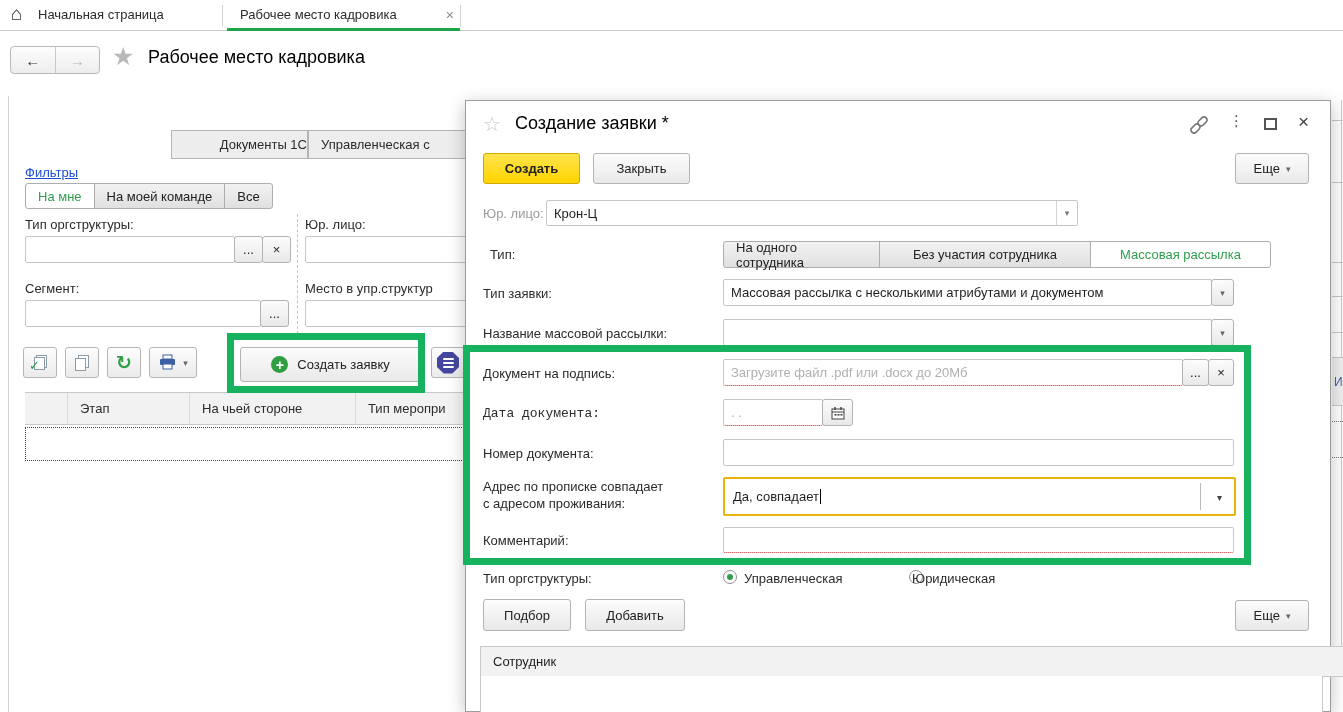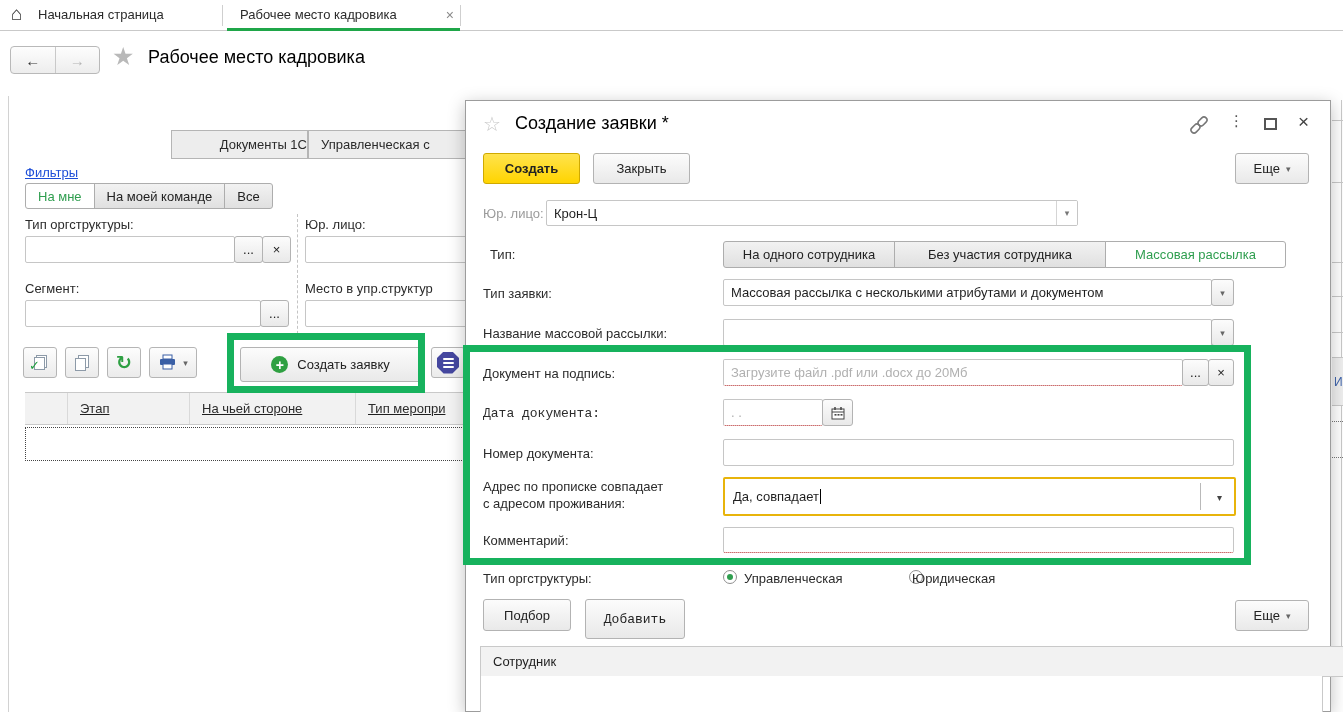--- a/index.html
+++ b/index.html
@@ -170,21 +170,21 @@
     <span>Создать заявку</span>
   </div>
   <div class="tbtn" style="left:431px; width:34px;">
     <span class="octagon">
         <i></i>
         <i></i>
         <i></i>
       </span>
   </div>
 
-  <div class="abs" style="left:25px; top:392px; width:443px; height:33px; background:#f2f2f2; border-top:1px solid #c9c9c9; border-bottom:1px solid #c9c9c9; display:flex;text-decoration:underline;">
+  <div class="abs" style="left:25px; top:392px; width:443px; height:33px; background:#f2f2f2; border-top:1px solid #c9c9c9; border-bottom:1px solid #c9c9c9; display:flex;">
     <div class="thead-cell" style="width:43px;">
         <span></span>
       </div>
     <div class="thead-cell" style="width:122px;">
         <span>Этап</span>
       </div>
     <div class="thead-cell" style="width:166px;">
         <span>На чьей стороне</span>
       </div>
     <div class="thead-cell" style="width:112px; border-right:none;">
@@ -239,21 +239,21 @@
     <div class="fld abs" style="left:80px; top:99px; width:532px; height:26px; padding-right:24px;">
       <span>Крон-Ц</span>
       <span class="arrowseg">
           <span>▾</span>
         </span>
     </div>
 
     
     <span class="lbl" style="left:24px; top:146px;">Тип:</span>
     <div class="seg abs" style="left:257px; top:140px; height:27px;">
-      <div class="sgb" style="width:172px;">
+      <div class="sgb" style="width:157px;">
           <span>На одного сотрудника</span>
         </div>
       <div class="sgb" style="width:212px;">
           <span>Без участия сотрудника</span>
         </div>
       <div class="sgb active" style="width:181px;">
           <span>Массовая рассылка</span>
         </div>
     </div>
 
@@ -330,21 +330,21 @@
     <span class="lbl" style="left:17px; top:470px;">Тип оргструктуры:</span>
     <span class="radio sel abs" style="left:257px; top:469px;"></span>
     <span class="lbl" style="left:278px; top:470px;">Управленческая</span>
     <span class="radio abs" style="left:425px; top:469px;"></span>
     <span class="lbl" style="left:446px; top:470px;">Юридическая</span>
 
     
     <div class="btn abs" style="left:17px; top:498px; width:88px; height:32px;">
         <span>Подбор</span>
       </div>
-    <div class="btn abs" style="left:119px; top:498px; width:100px; height:40px;font-family:Liberation Mono, monospace;">
+    <div class="btn abs" style="left:119px; top:498px; width:100px; height:32px;">
         <span>Добавить</span>
       </div>
     <div class="btn abs" style="left:769px; top:499px; width:74px; height:31px;">
       <span>Еще</span>
         <span class="dd">▾</span>
     </div>
 
     
     <div class="abs" style="left:14px; top:545px; width:1016px; height:31px; background:#f2f2f2; border:1px solid #c9c9c9; display:flex; align-items:center; padding-left:12px;">
       <span>Сотрудник</span>

